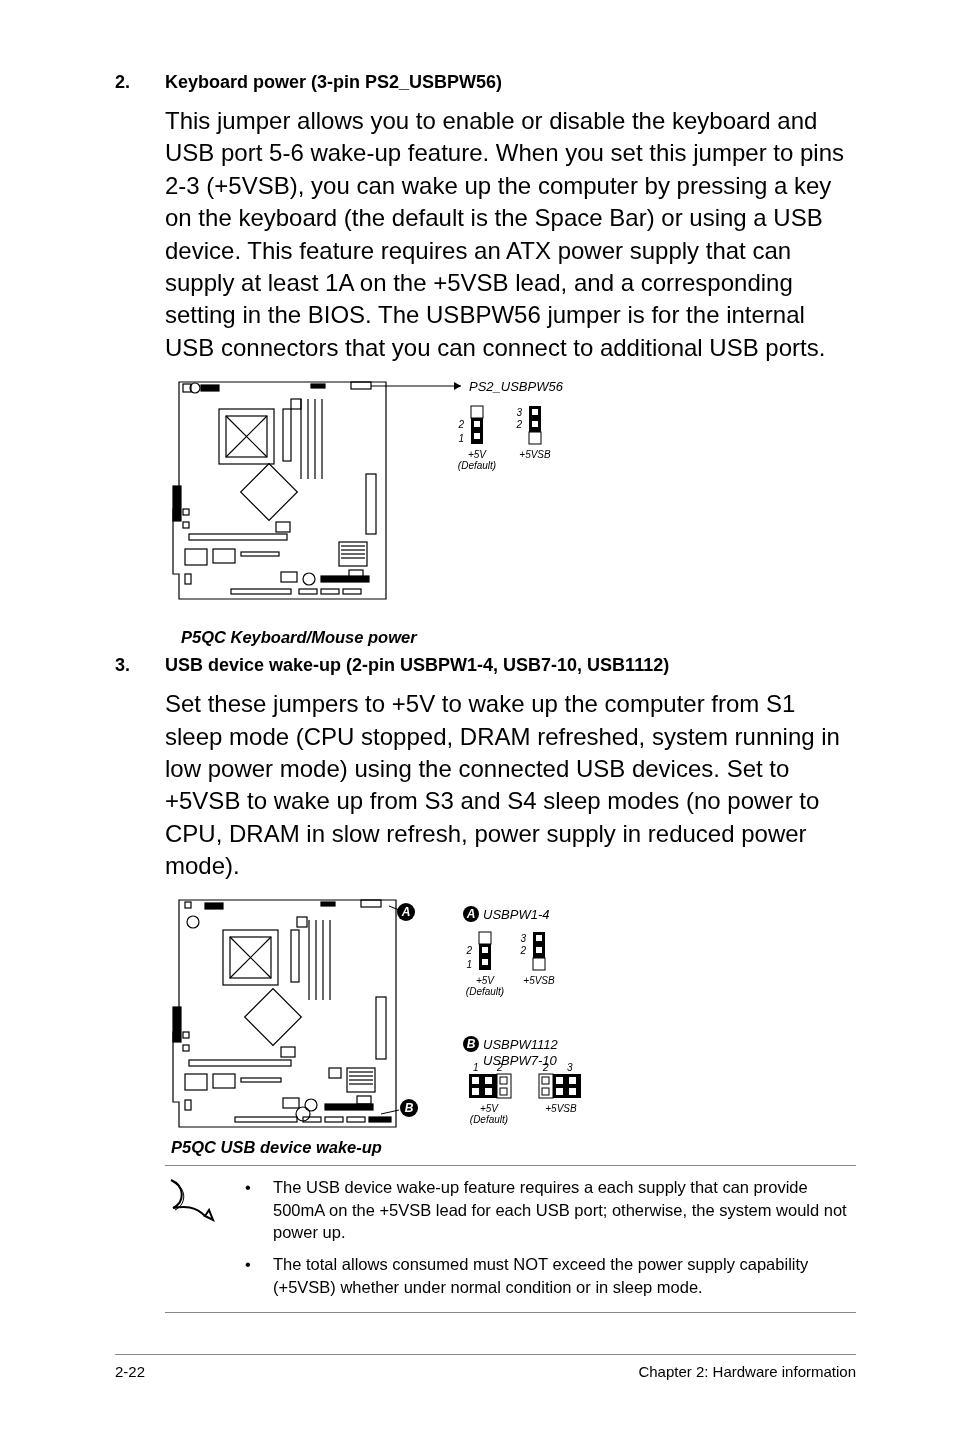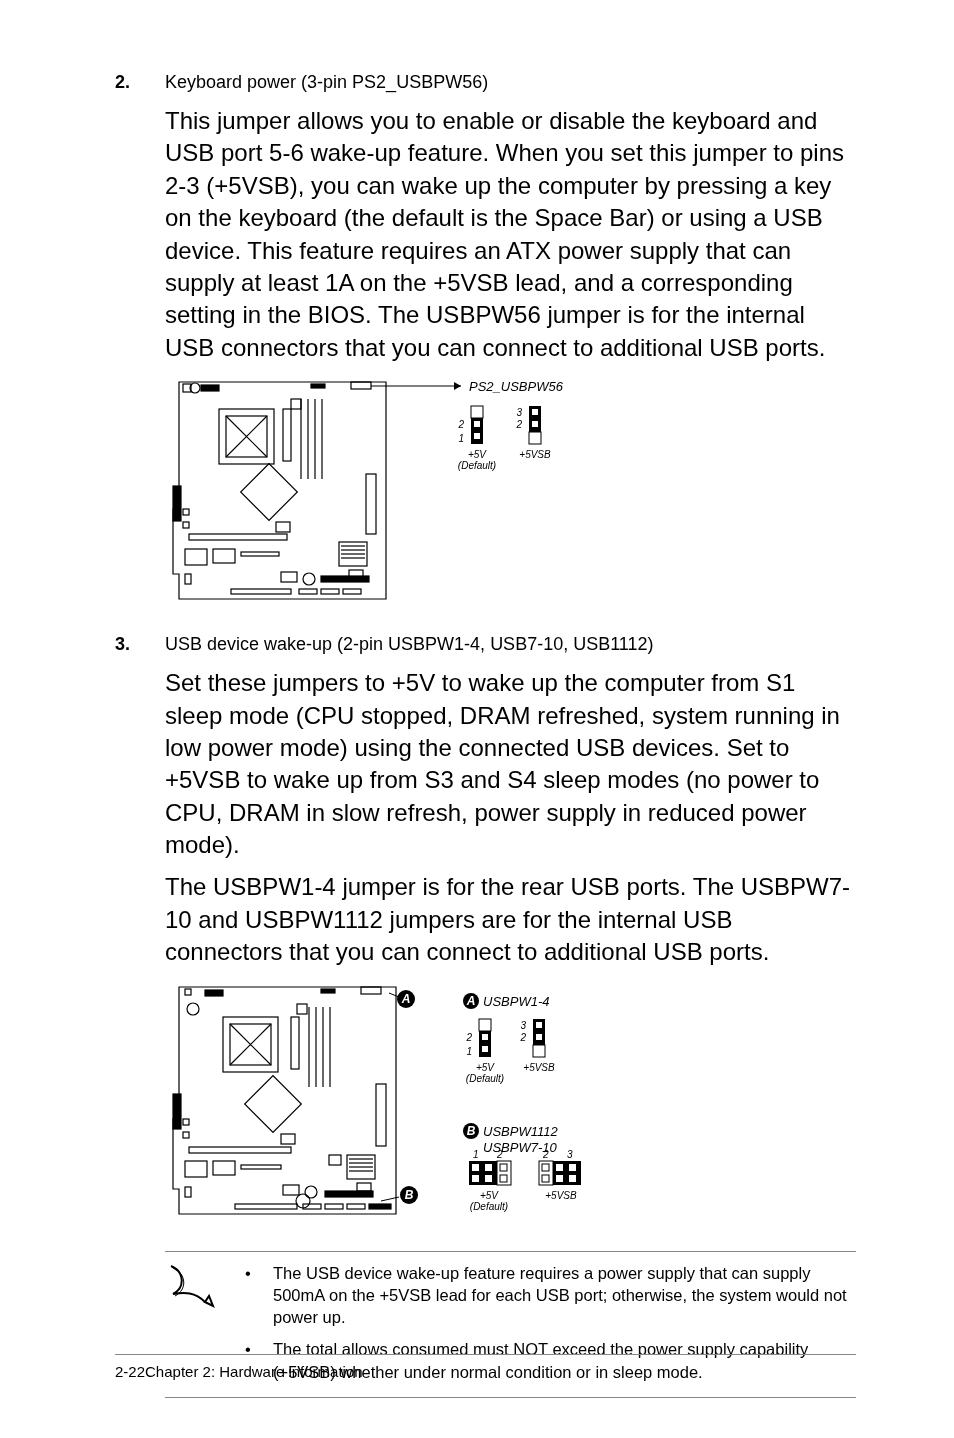--- a/index.html
+++ b/index.html
@@ -21,21 +21,21 @@
   .section-head {
     display: flex;
     margin-bottom: 12px;
   }
   .section-num {
     font-weight: bold;
     font-size: 18px;
     width: 50px;
   }
   .section-title {
-    font-weight: normal;
+    font-weight: bold;
     font-size: 18px;
   }
   .body-text {
     margin-left: 50px;
     font-size: 24px;
     line-height: 1.35;
     margin-bottom: 10px;
   }
   .diagram {
     margin-left: 56px;
@@ -102,20 +102,21 @@
     flex-shrink: 0;
   }
   .footer {
     position: absolute;
     bottom: 58px;
     left: 115px;
     right: 98px;
     border-top: 1px solid #888;
     padding-top: 8px;
     display: flex;
+    justify-content: space-between;
     font-size: 15px;
   }
 </style>
 </head>
 <body>
 
 <div class="page">
 
   <div class="section-head">
     <div class="section-num">2.</div>
@@ -198,28 +199,28 @@
 
         <rect x="0" y="0" width="12" height="26" class="jumper-pin"></rect>
         <rect x="3" y="3" width="6" height="6" fill="#fff"></rect>
         <rect x="3" y="15" width="6" height="6" fill="#fff"></rect>
         <rect x="0" y="26" width="12" height="12" class="jumper-pin-open"></rect>
         <text x="-7" y="10" class="tiny" text-anchor="end">3</text>
         <text x="-7" y="22" class="tiny" text-anchor="end">2</text>
         <text x="6" y="52" class="tiny" text-anchor="middle">+5VSB</text>
       </g>
     </svg>
+    <div class="diagram-caption">P5QC Keyboard/Mouse power</div>
   </div>
 
   <div class="section-head">
     <div class="section-num">3.</div>
     <div class="section-title">USB device wake-up (2-pin USBPW1-4, USB7-10, USB1112)</div>
   </div>
   <p class="body-text">Set these jumpers to +5V to wake up the computer from S1 sleep mode (CPU stopped, DRAM refreshed, system running in low power mode) using the connected USB devices. Set to +5VSB to wake up from S3 and S4 sleep modes (no power to CPU, DRAM in slow refresh, power supply in reduced power mode).</p>
-  <p class="body-text">The USBPW1-4 jumper is for the rear USB ports. The USBPW7-10 and USBPW1112 jumpers are for the internal USB connectors that you can connect to additional USB ports.</p>
 
   <div class="diagram">
     <svg width="520" height="260" viewBox="0 0 520 260">
 
       <g class="board">
         <path d="M8 8 L225 8 L225 235 L8 235 L8 210 L2 210 L2 140 L8 140 Z"></path>
         <rect x="14" y="10" width="6" height="6"></rect>
         <rect x="34" y="11" width="18" height="6" class="board-fill"></rect>
         <rect x="150" y="10" width="14" height="4" class="board-fill"></rect>
         <rect x="190" y="8" width="20" height="7"></rect>
@@ -336,35 +337,36 @@
         <rect x="3" y="3" width="7" height="7" class="jumper-pin-open"></rect>
         <rect x="3" y="14" width="7" height="7" class="jumper-pin-open"></rect>
         <rect x="14" y="0" width="28" height="24" class="jumper-pin"></rect>
         <rect x="17" y="3" width="7" height="7" fill="#fff"></rect>
         <rect x="30" y="3" width="7" height="7" fill="#fff"></rect>
         <rect x="17" y="14" width="7" height="7" fill="#fff"></rect>
         <rect x="30" y="14" width="7" height="7" fill="#fff"></rect>
         <text x="22" y="38" class="tiny" text-anchor="middle">+5VSB</text>
       </g>
     </svg>
+    <div class="diagram-caption" style="margin-top:-18px; margin-left:0px;">P5QC USB device wake-up</div>
   </div>
 
   <div class="note-block">
     <div class="note-row">
       <div class="note-icon">
         <svg width="60" height="48" viewBox="0 0 60 48">
           <path d="M6 4 C 20 10, 20 26, 8 32 C 20 30, 30 30, 40 40" fill="none" stroke="#000" stroke-width="2"></path>
           <path d="M8 6 C 22 12, 22 28, 10 34" fill="none" stroke="#000" stroke-width="1"></path>
           <path d="M40 40 L48 44 L44 34 Z" fill="none" stroke="#000" stroke-width="2"></path>
         </svg>
       </div>
       <ul class="note-list">
         <li>
           <span class="bullet">•</span>
-          <span>The USB device wake-up feature requires a power supply that can supply 500mA on the +5VSB lead for each USB port; otherwise, the system would not power up.</span>
+          <span>The USB device wake-up feature requires a each supply that can provide 500mA on the +5VSB lead for each USB port; otherwise, the system would not power up.</span>
         </li>
         <li>
           <span class="bullet">•</span>
           <span>The total allows consumed must NOT exceed the power supply capability (+5VSB) whether under normal condition or in sleep mode.</span>
         </li>
       </ul>
     </div>
   </div>
 </div>
 

